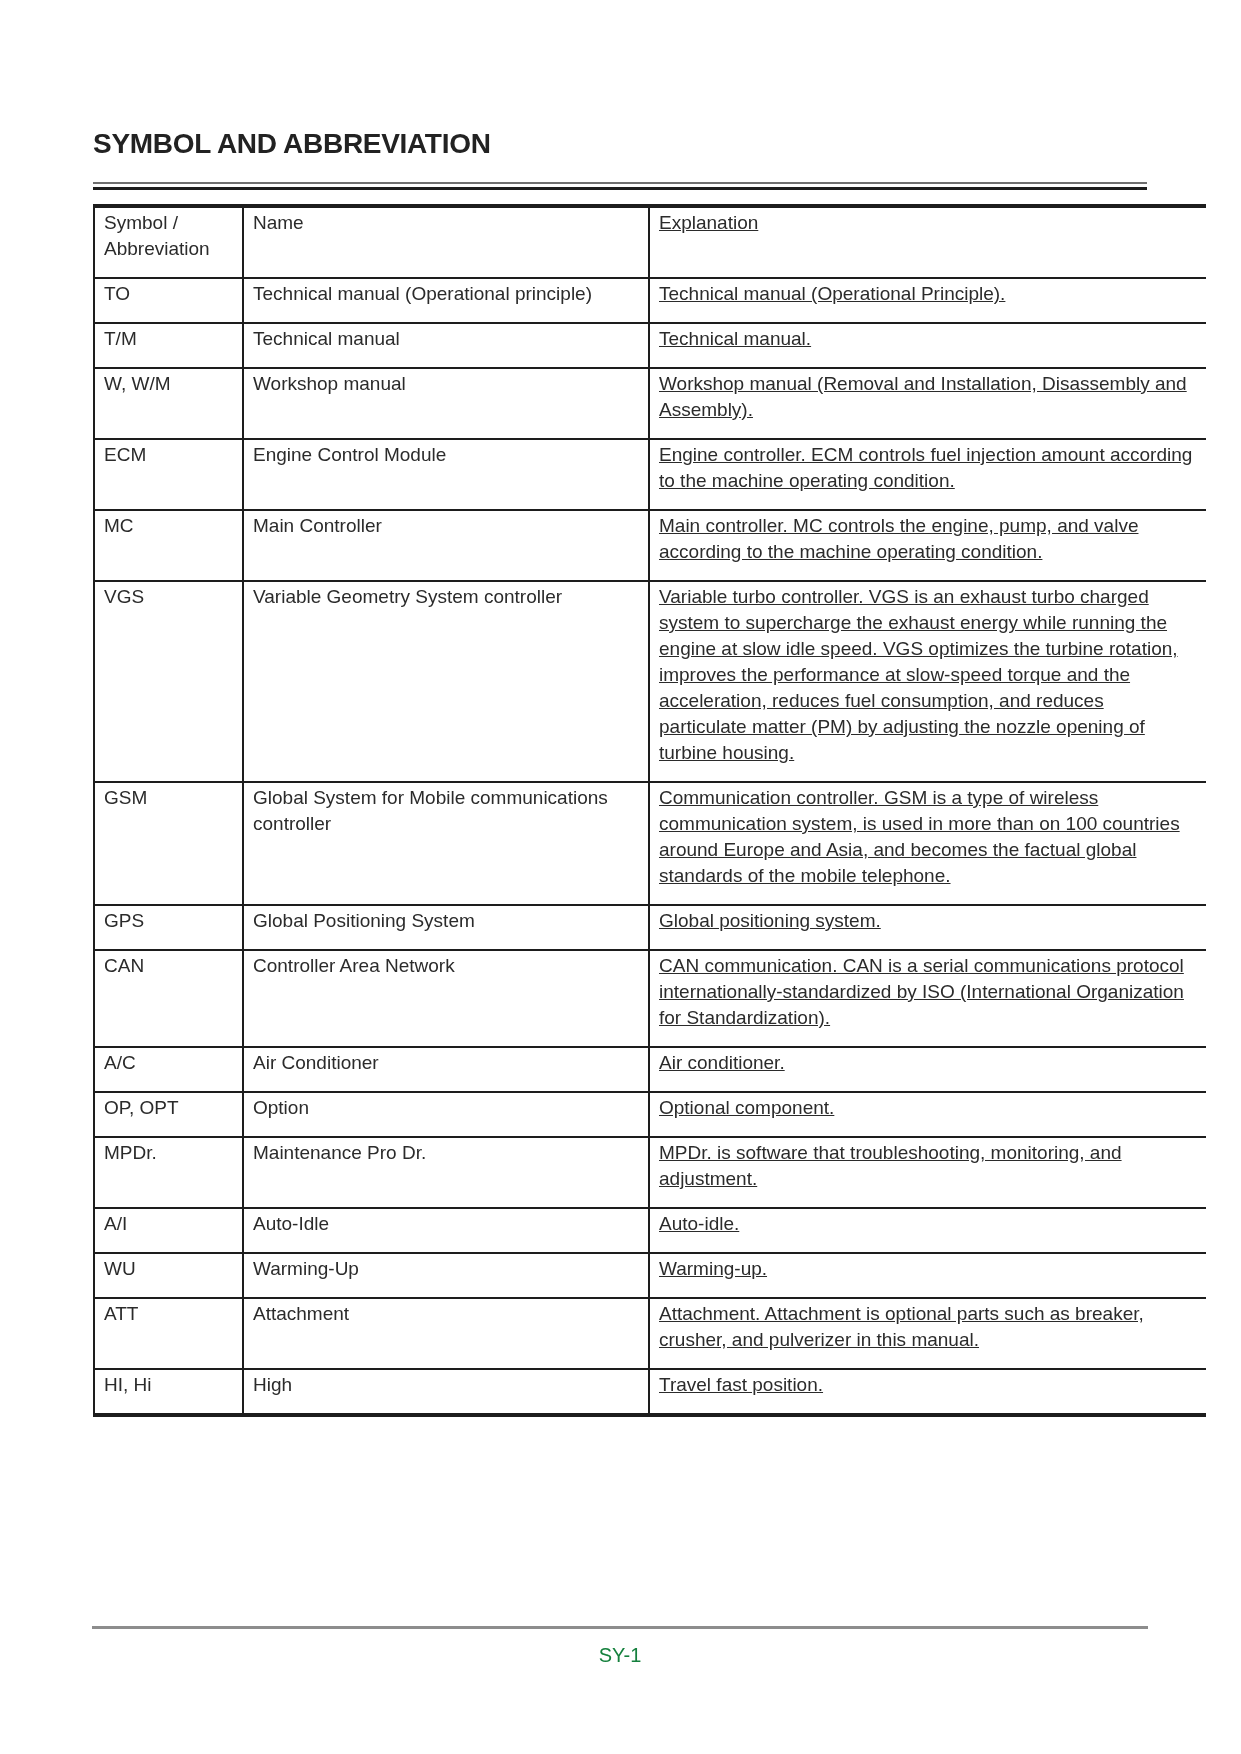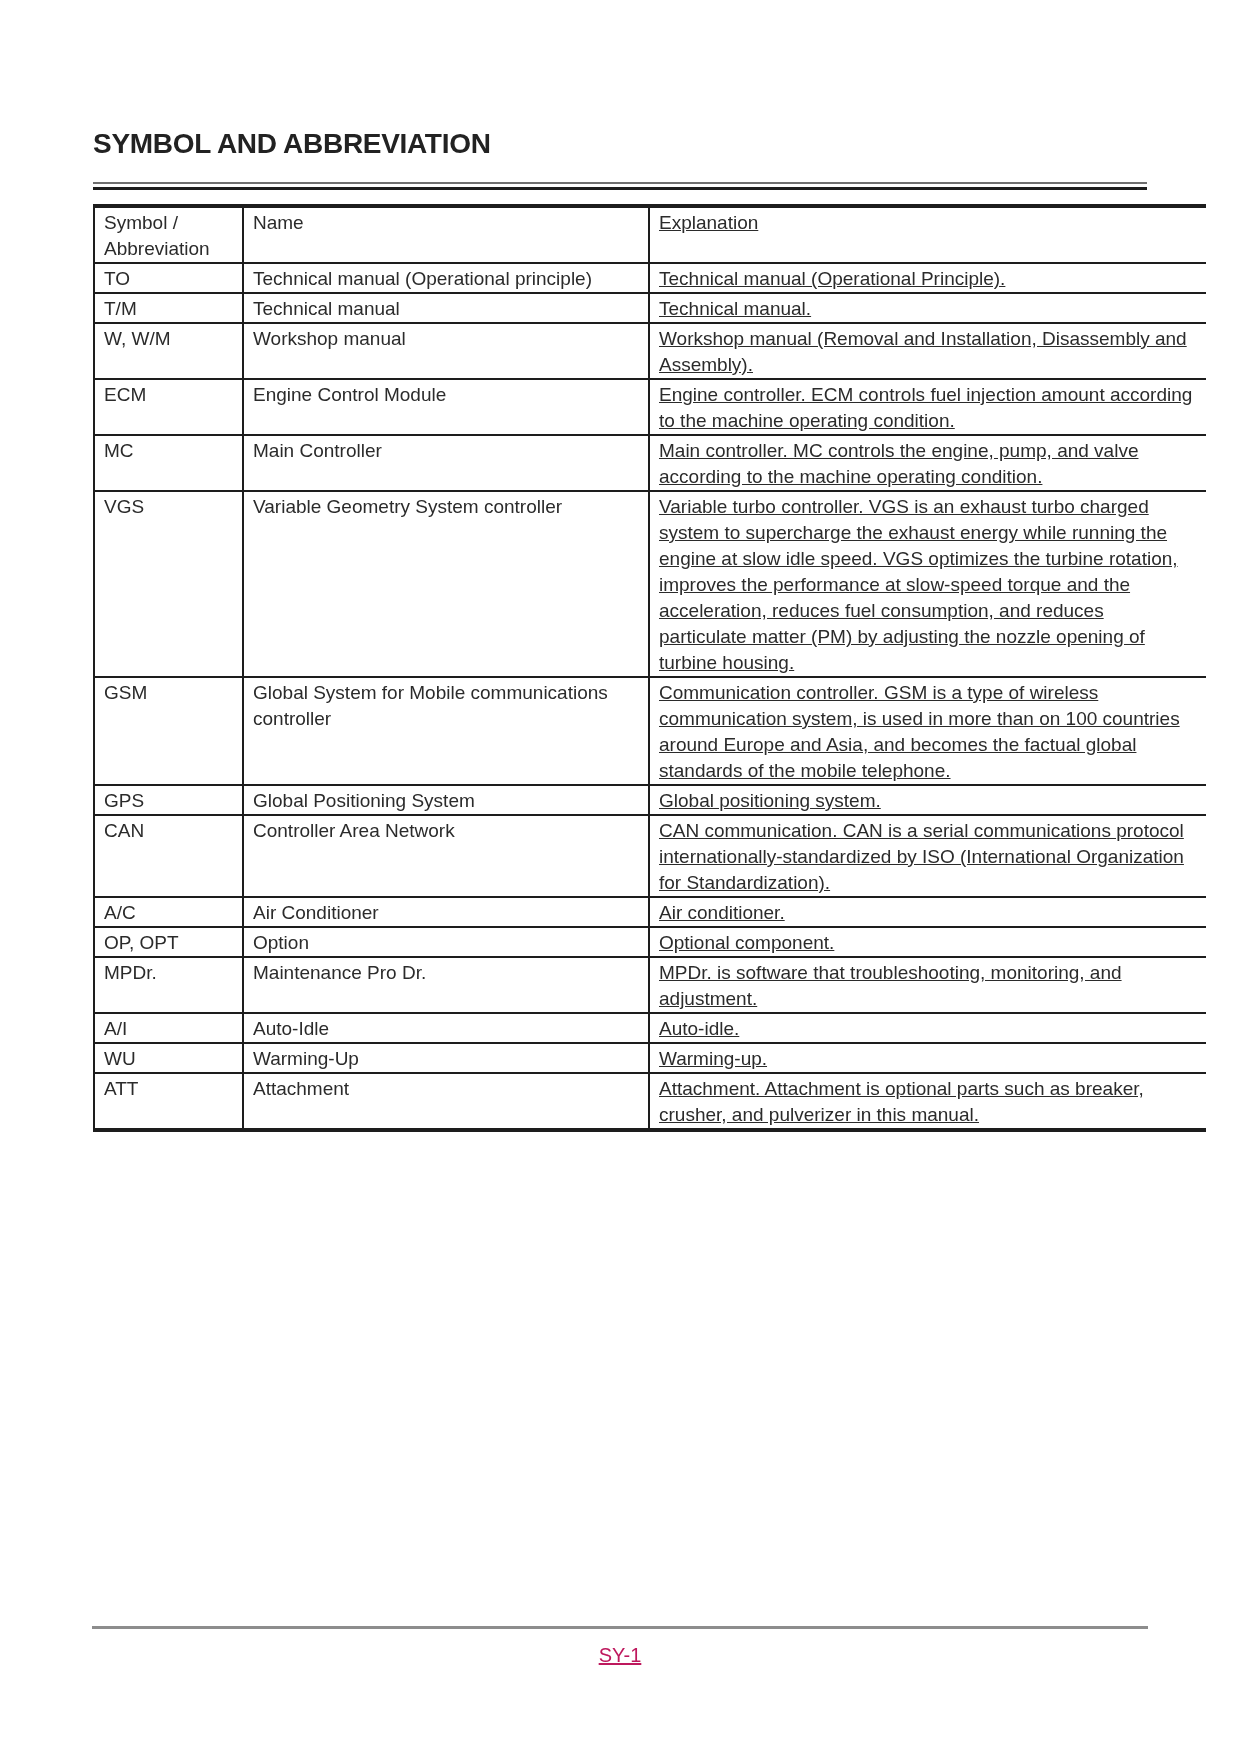--- a/index.html
+++ b/index.html
@@ -51,43 +51,42 @@
     border-bottom: 4px solid #1d1d1d;
     border-left: 2px solid #1d1d1d;
     font-size: 19px;
     line-height: 26px;
     color: #2b2b2b;
   }
   .abbr-table th, .abbr-table td {
     vertical-align: top;
     text-align: left;
     font-weight: normal;
-    padding: 2px 10px 0 9px;
+    padding: 2px 10px 15px 9px;
     border-bottom: 2px solid #1d1d1d;
   }
   .col-symbol { width: 128px; border-right: 2px solid #1d1d1d; }
   .col-name { width: 385px; border-right: 2px solid #1d1d1d; }
   .col-explanation { width: 537px; text-decoration: underline; }
   .footer-rule {
     position: absolute;
     top: 1626px;
     left: 92px;
     width: 1056px;
     height: 3px;
     background: #8d8d8d;
   }
   .footer-text {
     position: absolute;
     top: 1644px;
     left: 93px;
     width: 1054px;
     text-align: center;
     font-size: 20px;
-    color: #be185d;
-    text-decoration: underline;
+    color: #15803d;
   }
 </style>
 </head>
 <body>
 
 <div class="page">
 
   <h1 class="title">SYMBOL AND ABBREVIATION</h1>
 
   <div class="rule-thin"></div>
@@ -170,19 +169,24 @@
         <tr>
       <td class="col-symbol">WU</td>
       <td class="col-name">Warming-Up</td>
       <td class="col-explanation">Warming-up.</td>
     </tr>
         <tr>
       <td class="col-symbol">ATT</td>
       <td class="col-name">Attachment</td>
       <td class="col-explanation">Attachment. Attachment is optional parts such as breaker, crusher, and pulverizer in this manual.</td>
     </tr>
+        <tr>
+      <td class="col-symbol">HI, Hi</td>
+      <td class="col-name">High</td>
+      <td class="col-explanation">Travel fast position.</td>
+    </tr>
       </tbody>
   </table>
 
   <div class="footer-rule"></div>
   <div class="footer-text">SY-1</div>
 
 </div>
 
 </body></html>

